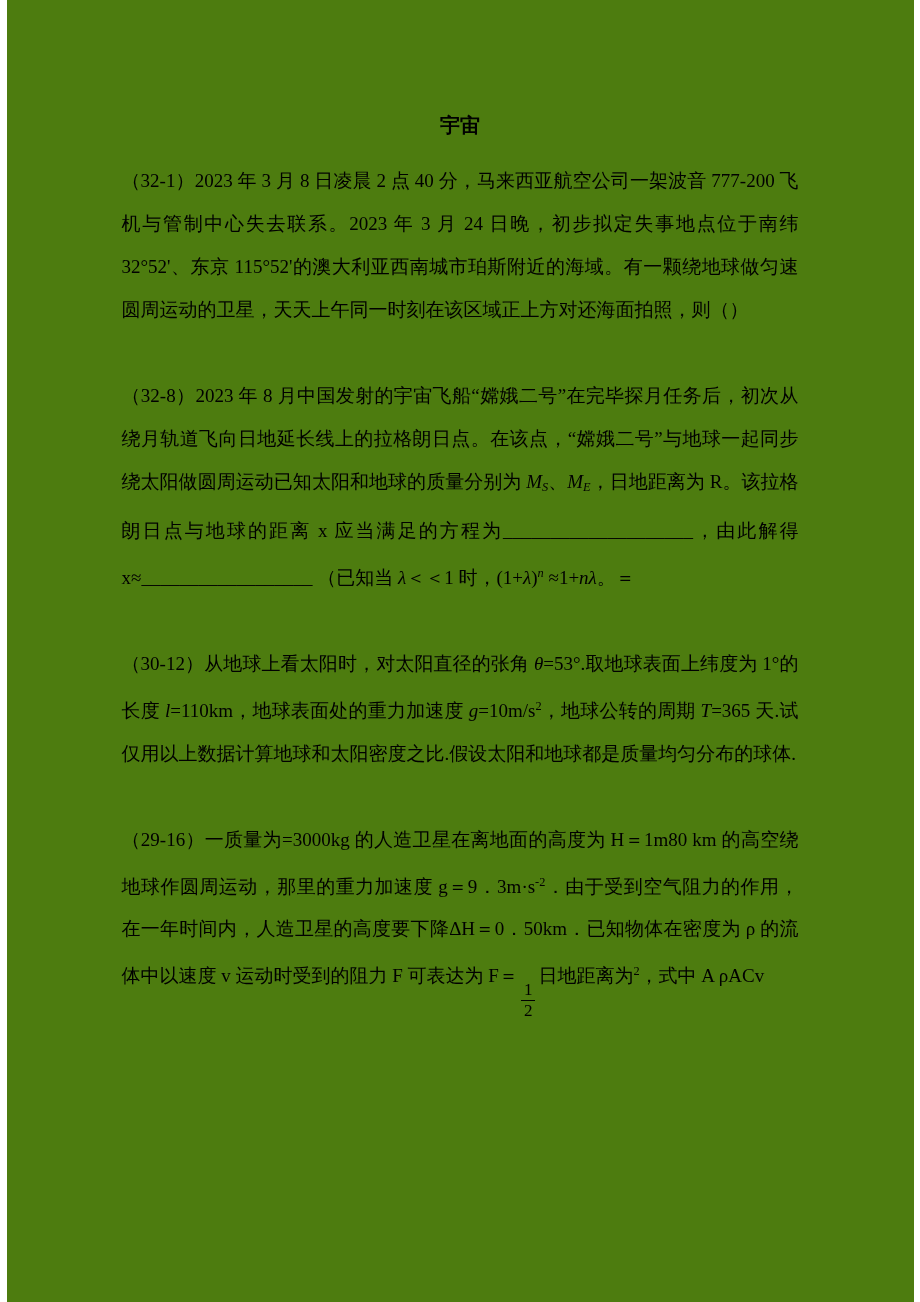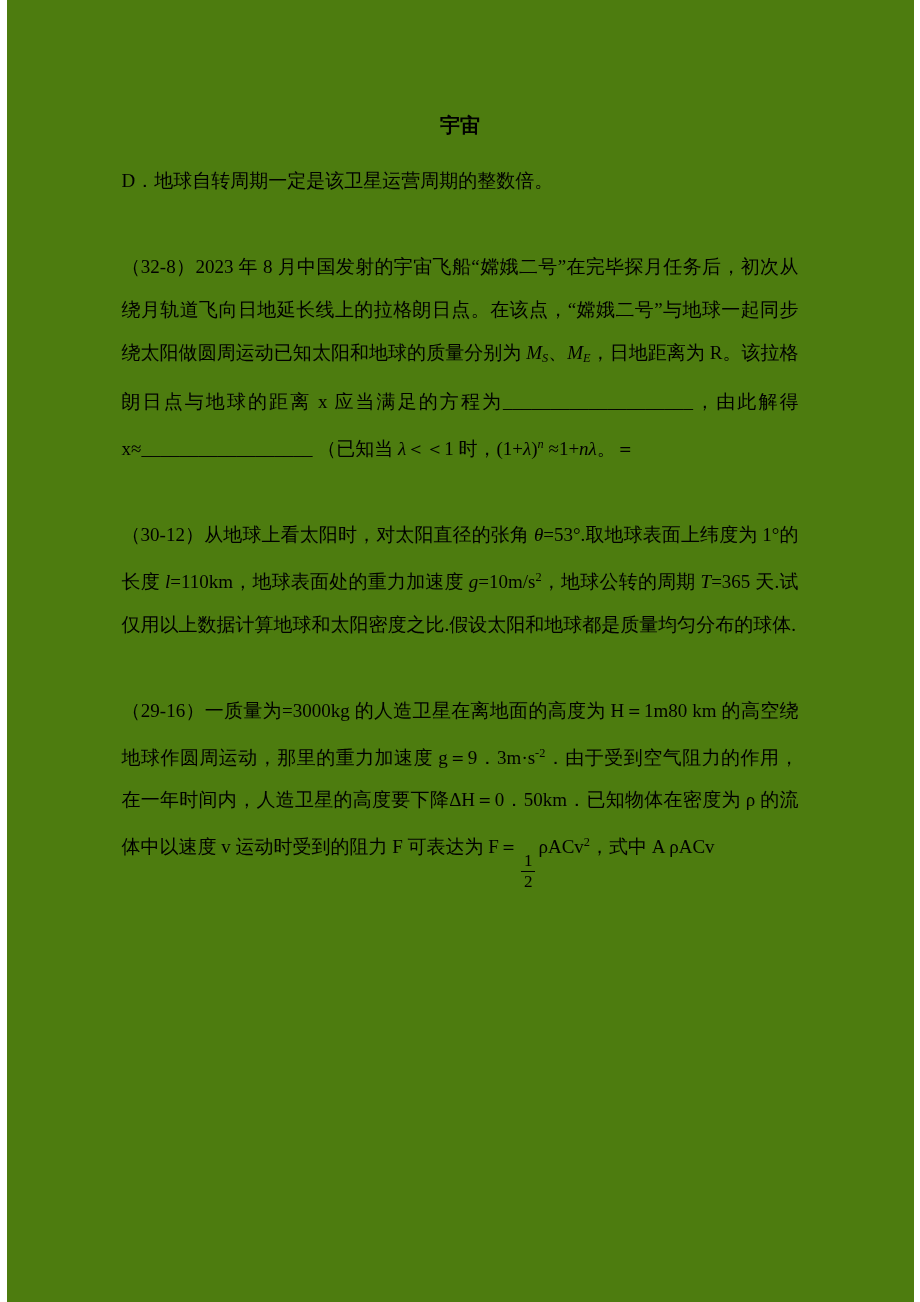--- a/index.html
+++ b/index.html
@@ -59,21 +59,21 @@
   .frac .den {
     padding: 0 3px;
   }
 </style>
 </head>
 <body>
 
 <div class="page">
   <div class="block title">宇宙</div>
   <div>
-      <div class="block option"><span class="run">D．地球自转周期一定是该卫星运营周期的整数倍。</span></div>
+      <div class="block para"><span class="run">（32-1）2023 年 3 月 8 日凌晨 2 点 40 分，马来西亚航空公司一架波音 777-200 飞机与管制中心失去联系。2023 年 3 月 24 日晚，初步拟定失事地点位于南纬 32°52'、东京 115°52'的澳大利亚西南城市珀斯附近的海域。有一颗绕地球做匀速圆周运动的卫星，天天上午同一时刻在该区域正上方对还海面拍照，则（）</span></div>
       <div class="block para gap"><span class="run">（32-8）2023 年 8 月中国发射的宇宙飞船“嫦娥二号”在完毕探月任务后，初次从绕月轨道飞向日地延长线上的拉格朗日点。在该点，“嫦娥二号”与地球一起同步绕太阳做圆周运动已知太阳和地球的质量分别为 </span><span class="run i">M</span><span class="run i sub">S</span><span class="run">、</span><span class="run i">M</span><span class="run i sub">E</span><span class="run">，日地距离为 R。该拉格朗日点与地球的距离 x 应当满足的方程为</span><span class="run">____________________</span><span class="run">，由此解得 x≈</span><span class="run">__________________</span><span class="run"> （已知当 </span><span class="run i">λ</span><span class="run">＜＜1 时，(1+</span><span class="run i">λ</span><span class="run">)</span><span class="run i sup">n</span><span class="run"> ≈1+</span><span class="run i">n</span><span class="run i">λ</span><span class="run">。＝</span></div>
       <div class="block para gap"><span class="run">（30-12）从地球上看太阳时，对太阳直径的张角 </span><span class="run i">θ</span><span class="run">=53°.取地球表面上纬度为 1°的长度 </span><span class="run i">l</span><span class="run">=110km，地球表面处的重力加速度 </span><span class="run i">g</span><span class="run">=10m/s</span><span class="run sup">2</span><span class="run">，地球公转的周期 </span><span class="run i">T</span><span class="run">=365 天.试仅用以上数据计算地球和太阳密度之比.假设太阳和地球都是质量均匀分布的球体.</span></div>
       <div class="block para gap"><span class="run">（29-16）一质量为=3000kg 的人造卫星在离地面的高度为 H＝1m80 km 的高空绕地球作圆周运动，那里的重力加速度 g＝9．3m·s</span><span class="run sup">-2</span><span class="run">．由于受到空气阻力的作用，在一年时间内，人造卫星的高度要下降ΔH＝0．50km．已知物体在密度为 ρ 的流体中以速度 v 运动时受到的阻力 F 可表达为 F＝</span><span class="frac">
           <span class="num">1</span>
           <span class="den">2</span>
-        </span><span class="run">ρACv</span><span class="run sup">2</span><span class="run">，式中 A ρACv</span></div>
+        </span><span class="run">日地距离为</span><span class="run sup">2</span><span class="run">，式中 A ρACv</span></div>
     </div>
 </div>
 
 </body></html>

